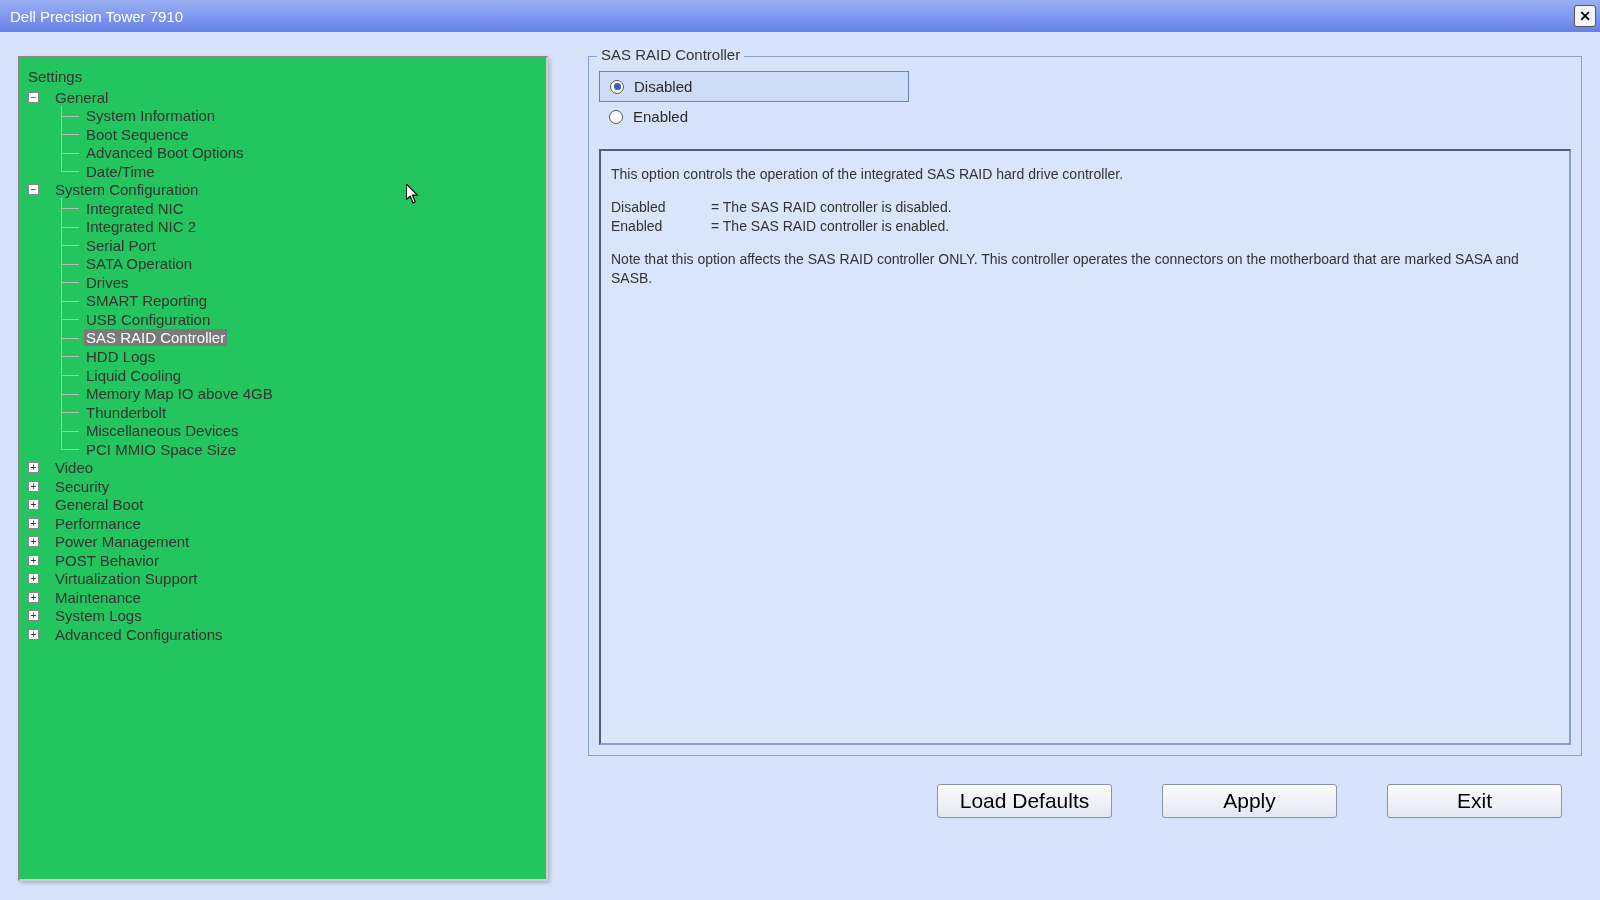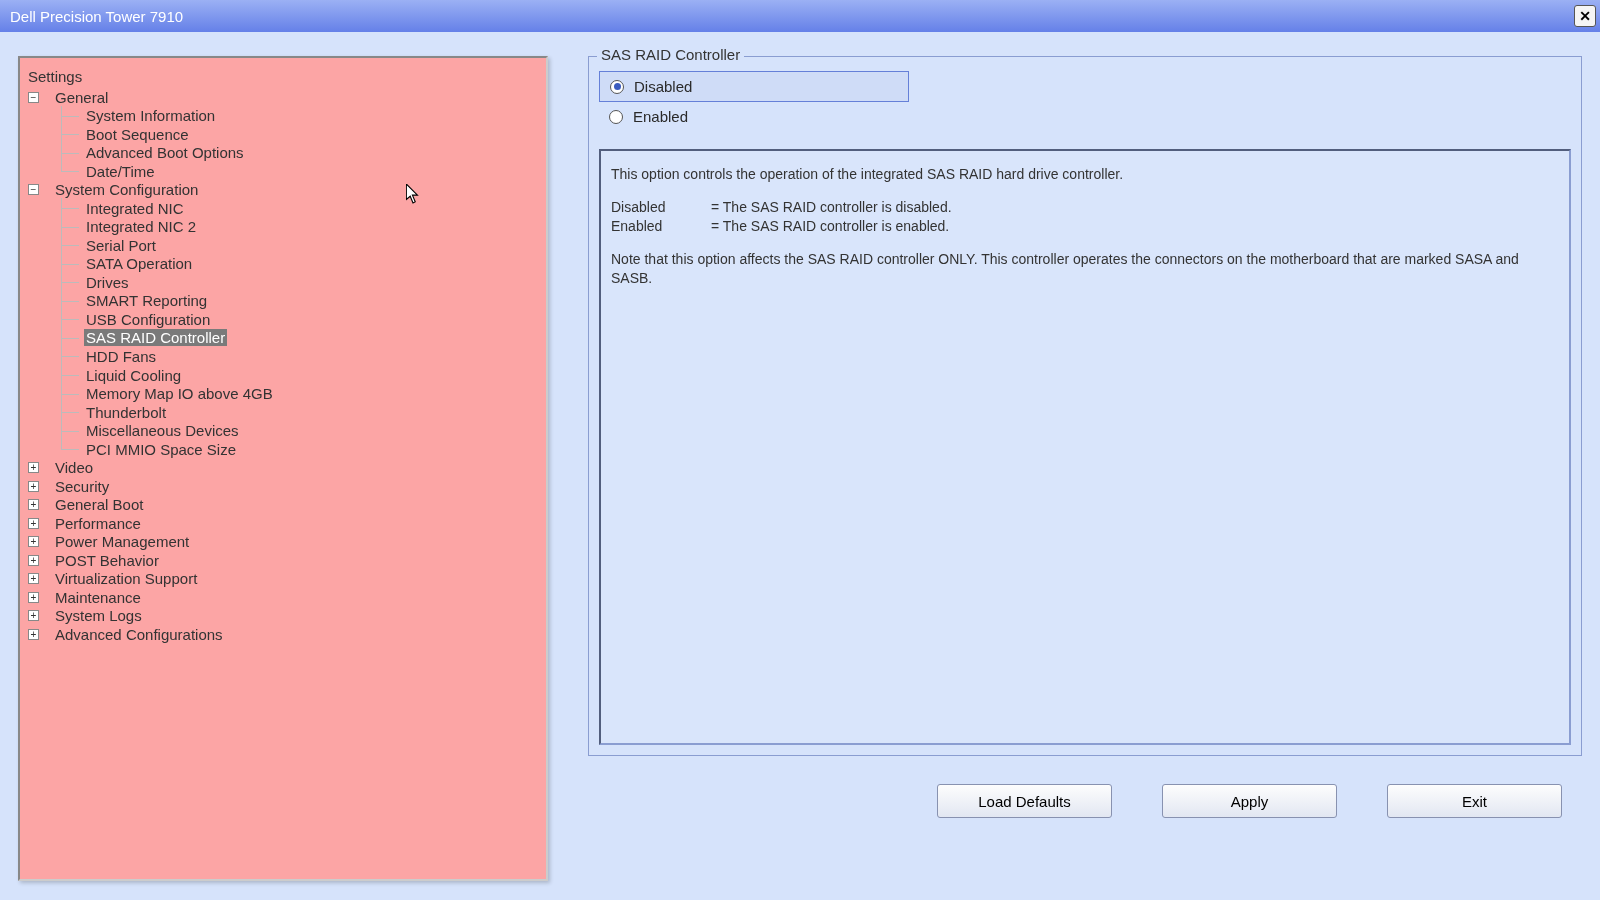--- a/index.html
+++ b/index.html
@@ -38,21 +38,21 @@
     font-size: 14px;
   }
   .content {
     display: flex;
     gap: 40px;
     padding: 24px 18px 0 18px;
     height: calc(100% - 32px);
   }
   .left-panel {
     width: 530px;
-    background: #fca5a5;
+    background: #22c55e;
     border: 2px solid #888;
     border-bottom-color: #ccc;
     border-right-color: #ccc;
     box-shadow: 2px 2px 4px rgba(0,0,0,0.2);
     padding: 10px 8px;
     overflow-y: auto;
     height: 825px;
   }
   .tree-root { font-size: 15px; color: #333; }
   .tree-heading { margin-bottom: 2px; }
@@ -172,21 +172,21 @@
     justify-content: flex-end;
     gap: 50px;
     padding: 28px 20px 0 0;
   }
   .btn {
     width: 175px;
     height: 34px;
     background: linear-gradient(to bottom, #fdfdfd, #e2e7f2);
     border: 1px solid #8892b0;
     border-radius: 3px;
-    font-size: 15px;
+    font-size: 21px;
     cursor: pointer;
   }
   .cursor-ptr {
     position: absolute;
     left: 406px;
     top: 184px;
     width: 14px;
     height: 20px;
     pointer-events: none;
   }
@@ -215,21 +215,21 @@
         <div class="tree-node parent"><span class="tree-toggle">−</span><span class="tree-label">System Configuration</span></div>
         <div class="tree-children">
           <div class="tree-node"><span class="tree-label">Integrated NIC</span></div>
           <div class="tree-node"><span class="tree-label">Integrated NIC 2</span></div>
           <div class="tree-node"><span class="tree-label">Serial Port</span></div>
           <div class="tree-node"><span class="tree-label">SATA Operation</span></div>
           <div class="tree-node"><span class="tree-label">Drives</span></div>
           <div class="tree-node"><span class="tree-label">SMART Reporting</span></div>
           <div class="tree-node"><span class="tree-label">USB Configuration</span></div>
           <div class="tree-node"><span class="tree-label selected">SAS RAID Controller</span></div>
-          <div class="tree-node"><span class="tree-label">HDD Fans</span></div>
+          <div class="tree-node"><span class="tree-label">HDD Logs</span></div>
           <div class="tree-node"><span class="tree-label">Liquid Cooling</span></div>
           <div class="tree-node"><span class="tree-label">Memory Map IO above 4GB</span></div>
           <div class="tree-node"><span class="tree-label">Thunderbolt</span></div>
           <div class="tree-node"><span class="tree-label">Miscellaneous Devices</span></div>
           <div class="tree-node"><span class="tree-label">PCI MMIO Space Size</span></div>
         </div>
         <div class="tree-node parent"><span class="tree-toggle">+</span><span class="tree-label">Video</span></div>
         <div class="tree-node parent"><span class="tree-toggle">+</span><span class="tree-label">Security</span></div>
         <div class="tree-node parent"><span class="tree-toggle">+</span><span class="tree-label">General Boot</span></div>
         <div class="tree-node parent"><span class="tree-toggle">+</span><span class="tree-label">Performance</span></div>

